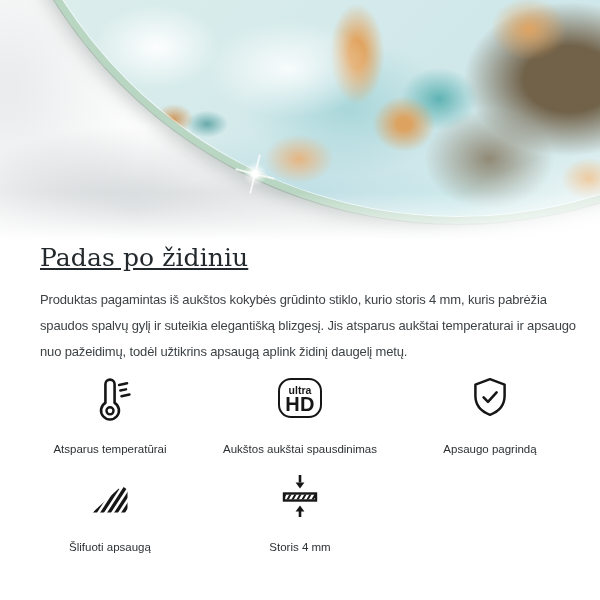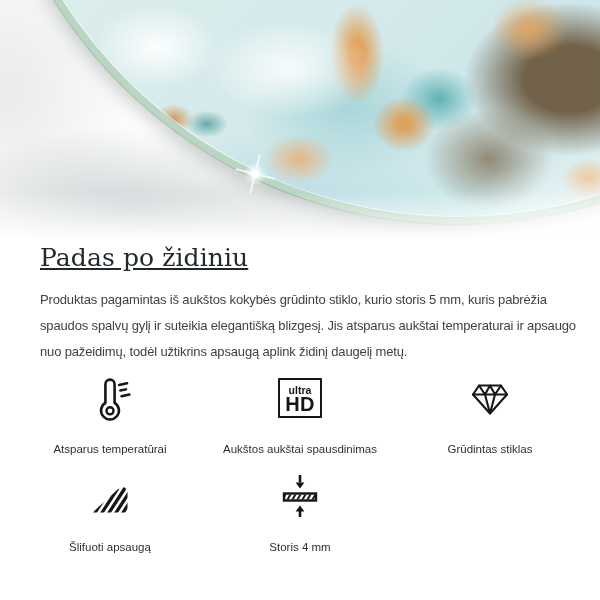--- a/index.html
+++ b/index.html
@@ -63,42 +63,42 @@
   }
   .features{
     margin:8px 0 0 15px;width:570px;display:grid;
     grid-template-columns:repeat(3,1fr);row-gap:14px;
   }
   .feature{display:flex;flex-direction:column;align-items:center;}
   .icon-box{height:50px;display:flex;align-items:center;justify-content:center;}
   .icon-box svg{display:block;}
   .feature-label{margin-top:19px;font-size:11.5px;line-height:15px;color:#2c3033;}
   .uhd{
-    width:44px;height:40px;border:2.5px solid #161616;border-radius:1px;box-sizing:border-box;
+    width:44px;height:40px;border:2.5px solid #161616;border-radius:13px;box-sizing:border-box;
     display:flex;flex-direction:column;align-items:center;justify-content:center;color:#161616;
   }
   .uhd-top{font-size:10.5px;font-weight:700;line-height:11px;}
   .uhd-bottom{font-size:20px;font-weight:700;line-height:16px;letter-spacing:0.3px;}
 </style>
 </head>
 <body>
 
 <div class="hero">
   <div class="hero-shadow"></div>
   <div class="glass-circle"></div>
   <div class="sparkle"></div>
   <div class="hero-fade"></div>
 </div>
 
 <div class="content">
   <h1>
     <span>Padas po židiniu</span>
   </h1>
 
-  <p class="desc">Produktas pagamintas iš aukštos kokybės grūdinto stiklo, kurio storis 5 mm, kuris pabrėžia spau­dos spalvų gylį ir suteikia elegantišką blizgesį. Jis atsparus aukštai temperaturai ir apsaugo nuo pažeidimų, todėl užtikrins apsaugą aplink židinį daugelį metų.</p>
+  <p class="desc">Produktas pagamintas iš aukštos kokybės grūdinto stiklo, kurio storis 4 mm, kuris pabrėžia spau­dos spalvų gylį ir suteikia elegantišką blizgesį. Jis atsparus aukštai temperaturai ir apsaugo nuo pažeidimų, todėl užtikrins apsaugą aplink židinį daugelį metų.</p>
 
   <div class="features">
 
     <div class="feature">
       <div class="icon-box">
         <svg width="50" height="50" viewBox="0 0 48 48" fill="none" stroke="#161616" stroke-width="2.5" stroke-linecap="round" stroke-linejoin="round">
           <path d="M28.4,28.6 V10.8 a4.4,4.4 0 0 0 -8.8,0 V28.6 a8.6,8.6 0 1 0 8.8,0 Z"></path>
           <circle cx="24" cy="36.3" r="3.4" stroke-width="2.3"></circle>
           <g transform="rotate(-12 38 16)" stroke-width="2.4">
             <line x1="33.8" y1="10.5" x2="41.6" y2="10.5"></line>
@@ -113,32 +113,30 @@
     <div class="feature">
       <div class="icon-box">
         <div class="uhd">
           <span class="uhd-top">ultra</span>
           <span class="uhd-bottom">HD</span>
         </div>
       </div>
       <div class="feature-label">Aukštos aukštai spausdinimas</div>
     </div>
 
-
     <div class="feature">
       <div class="icon-box">
-        <svg width="48" height="48" viewBox="0 0 48 48" fill="none" stroke="#161616" stroke-width="2.1" stroke-linecap="round" stroke-linejoin="round">
-          <path d="M13,11.5 H35 L41,20.5 L24,39.5 L7,20.5 Z"></path>
-          <path d="M7,20.5 H41"></path>
-          <path d="M13,11.5 L19,20.5 L24,11.5 L29,20.5 L35,11.5"></path>
-          <path d="M19,20.5 L24,39.5 M29,20.5 L24,39.5"></path>
+        <svg width="48" height="48" viewBox="0 0 48 48" fill="none" stroke="#161616" stroke-width="2.5" stroke-linecap="round" stroke-linejoin="round">
+          <path d="M24,5.2 L38.6,10.6 V21.8 C38.6,31 32.7,37.6 24,40.8 C15.3,37.6 9.4,31 9.4,21.8 V10.6 Z"></path>
+          <path d="M17.6,23.4 L22,27.8 L30.6,18.4" stroke-width="2.6"></path>
         </svg>
       </div>
-      <div class="feature-label">Grūdintas stiklas</div>
+      <div class="feature-label">Apsaugo pagrindą</div>
     </div>
+
 
     <div class="feature">
       <div class="icon-box">
         <svg width="48" height="48" viewBox="0 0 48 48">
           <defs>
             <clipPath id="triclip">
                 <path d="M6.5,40.5 L41.5,40.5 L41.5,8.5 Z"></path>
               </clipPath>
           </defs>
           <g clip-path="url(#triclip)" stroke="#161616" stroke-width="3.3">

